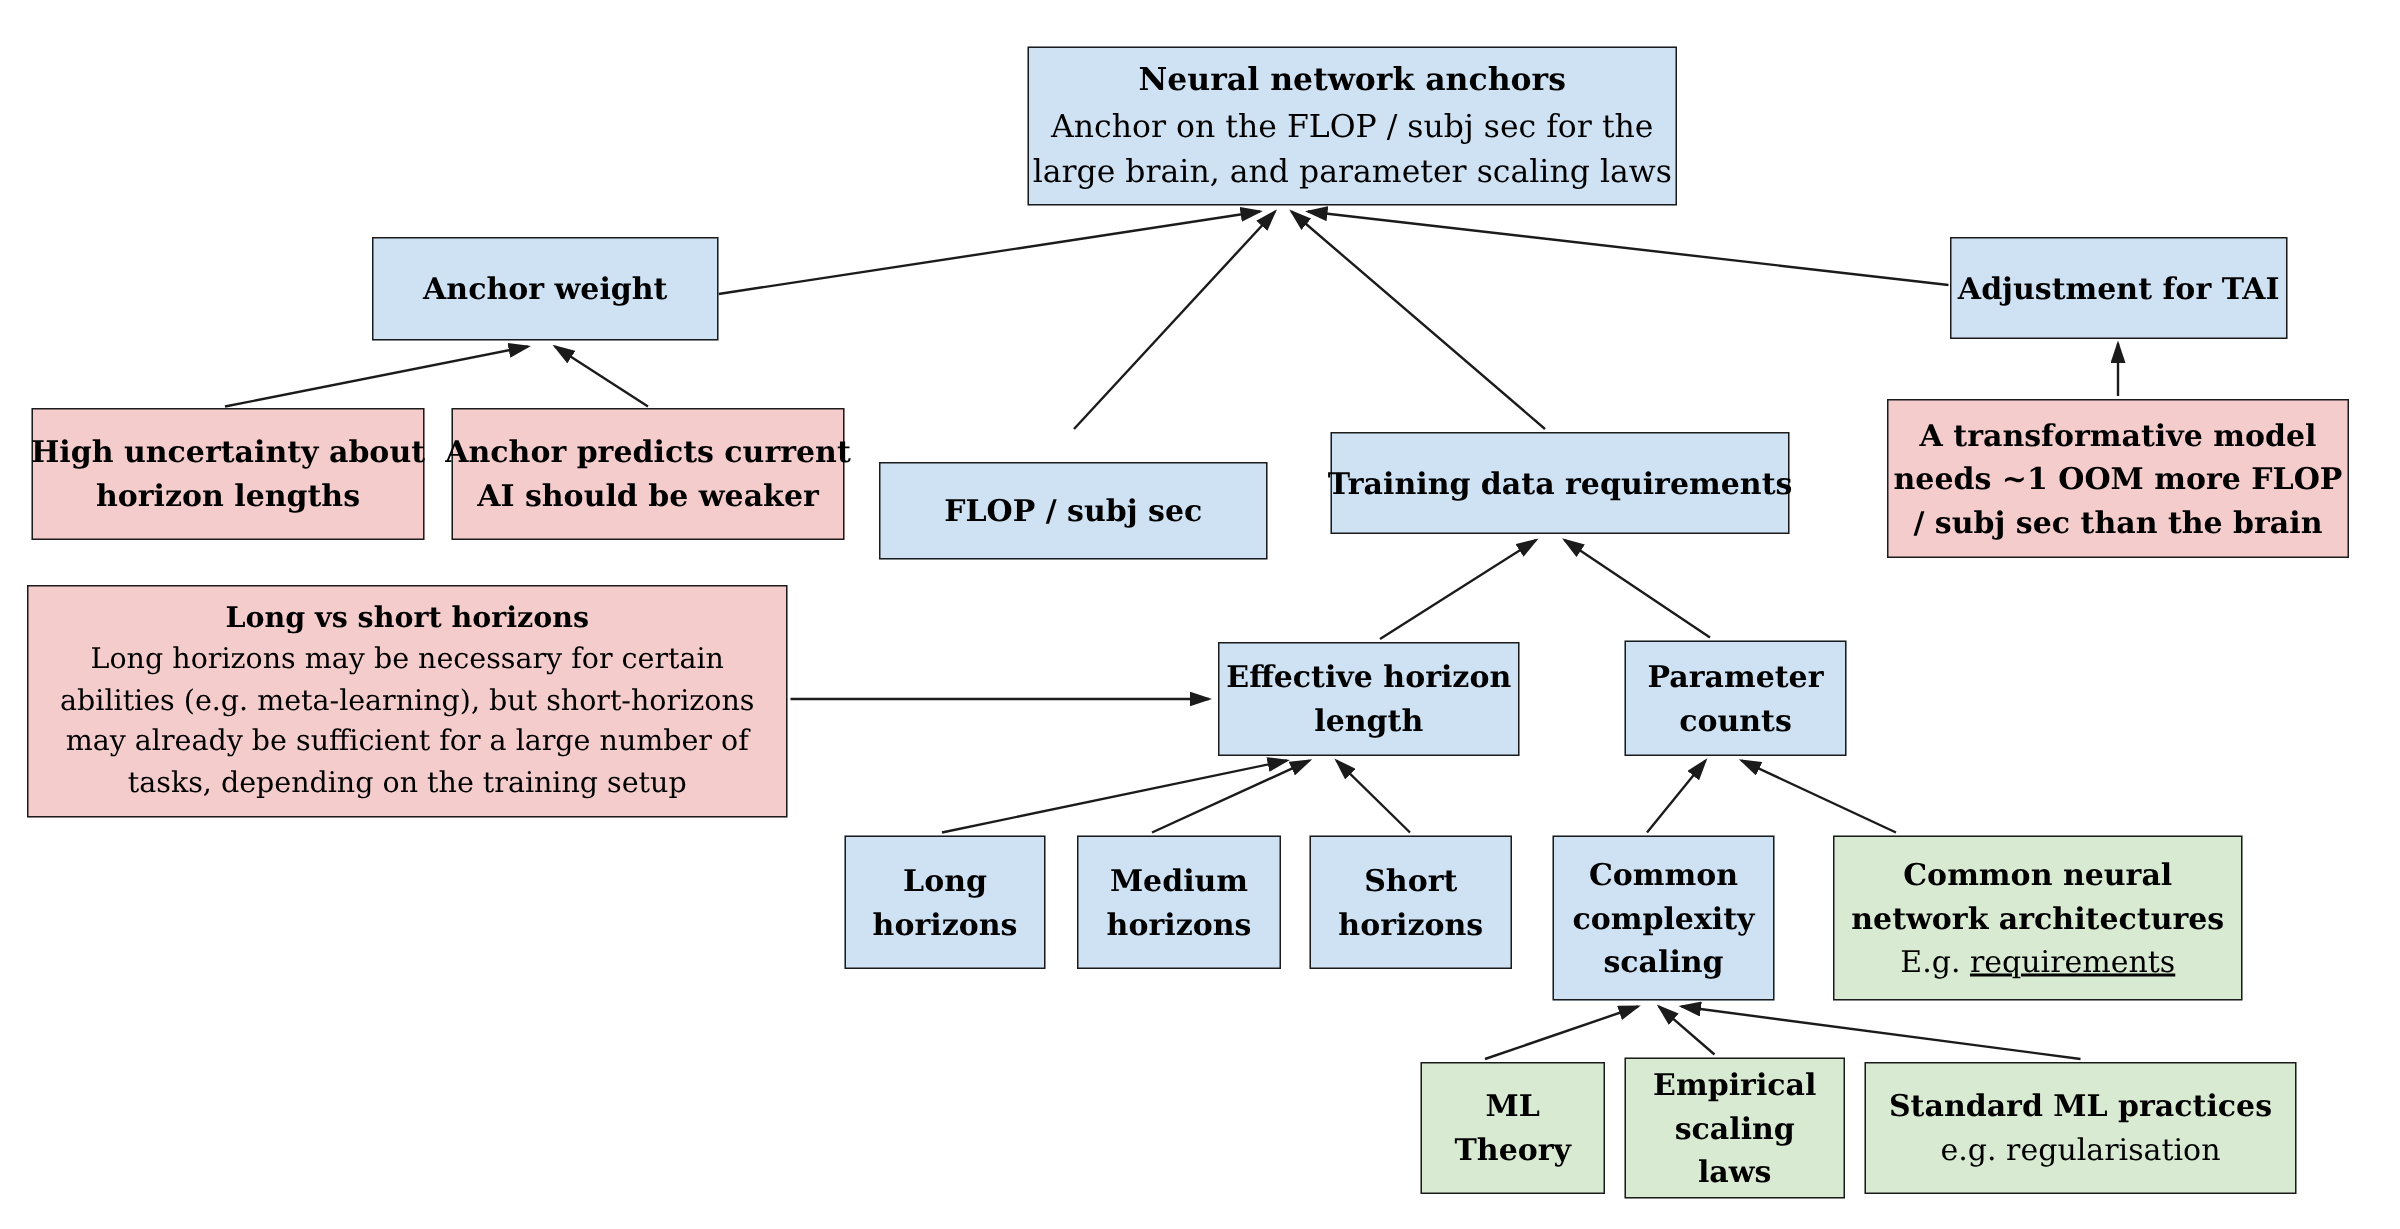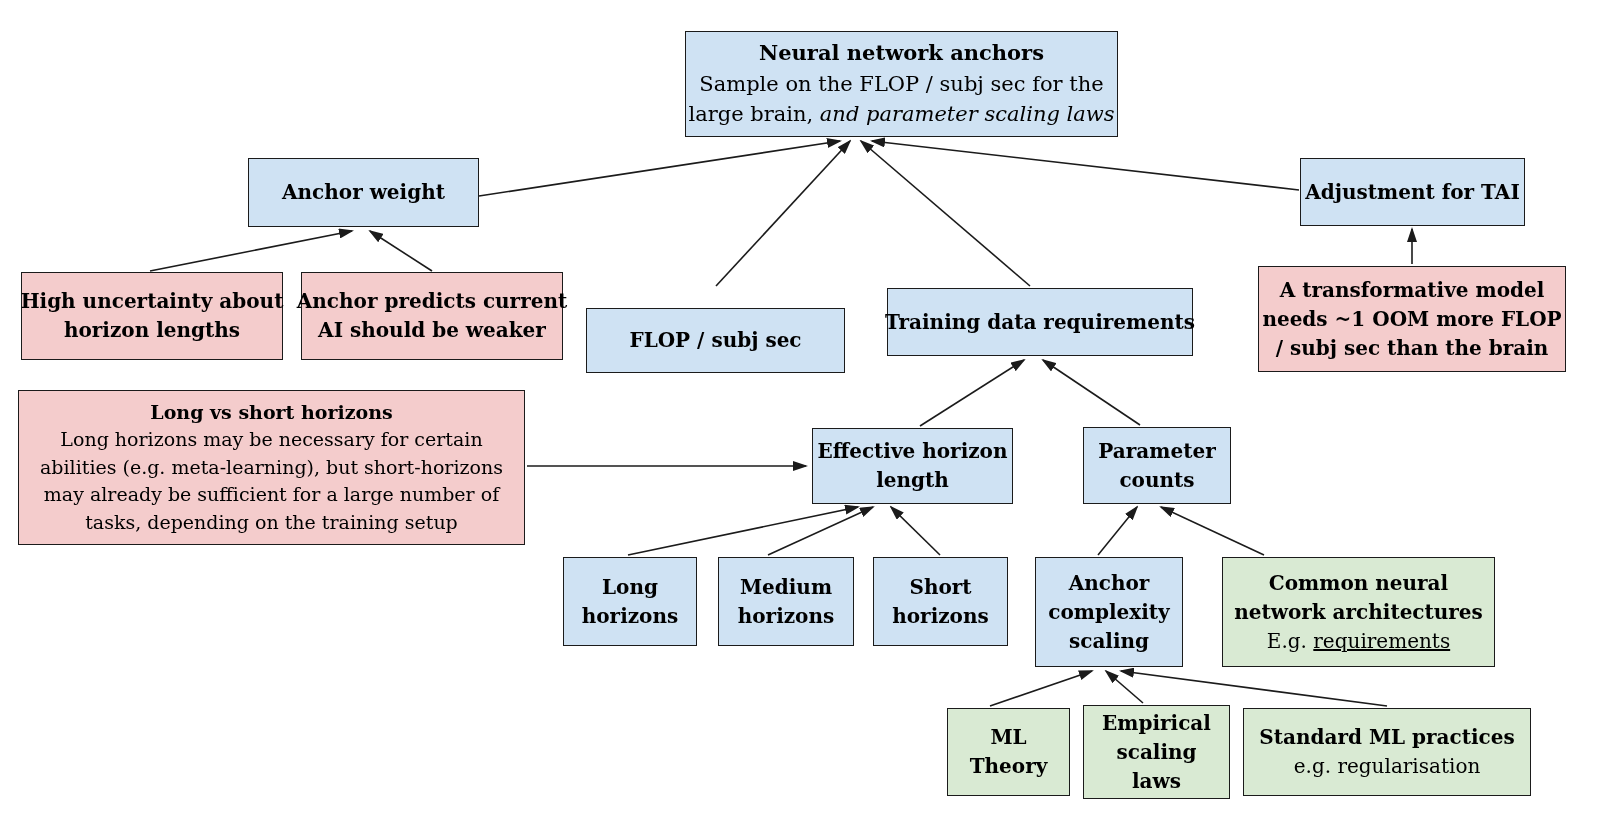--- a/index.html
+++ b/index.html
@@ -13,21 +13,21 @@
     position:absolute;box-sizing:border-box;
     display:flex;flex-direction:column;justify-content:center;align-items:center;
     text-align:center;border:1.6px solid #1b1b1b;
     font-size:20px;line-height:1.45;
   }
   .c-blue{background:#cfe2f3;}
   .c-red{background:#f4cccc;}
   .c-green{background:#d9ead3;}
   .ln{white-space:nowrap;}
   .b{font-weight:bold;}
-  .i{font-style:italic;}
+  .i{}
   .u{text-decoration:underline;}
 </style>
 </head>
 <body>
 
 <div id="canvas">
   <svg id="edges" width="1600" height="819" viewBox="0 0 1600 819" xmlns="http://www.w3.org/2000/svg">
     <defs>
       <marker id="ah" markerUnits="userSpaceOnUse" markerWidth="15" markerHeight="10" refX="13" refY="5" orient="auto">
         <path d="M0,0 L15,5 L0,10 Z" fill="#1b1b1b"></path>
@@ -47,21 +47,21 @@
       <line x1="768" y1="555" x2="873" y2="507" marker-end="url(#ah)"></line>
       <line x1="940" y1="555" x2="891" y2="507" marker-end="url(#ah)"></line>
       <line x1="1098" y1="555" x2="1137" y2="507" marker-end="url(#ah)"></line>
       <line x1="1264" y1="555" x2="1161" y2="507" marker-end="url(#ah)"></line>
       <line x1="990" y1="706" x2="1092" y2="671" marker-end="url(#ah)"></line>
       <line x1="1143" y1="703" x2="1106" y2="671" marker-end="url(#ah)"></line>
       <line x1="1387" y1="706" x2="1121" y2="671" marker-end="url(#ah)"></line>
     </svg>
 <div class="node c-blue" style="left: 645px; top: 31px; width: 433px; height: 106px; font-size: 21px; margin-left: 40px;">
       <div class="ln b"><span>Neural network anchors</span></div>
-      <div class="ln"><span>Sample on the FLOP / subj sec for the</span></div>
+      <div class="ln"><span>Anchor on the FLOP / subj sec for the</span></div>
       <div class="ln"><span>large brain, </span><span class="i">and parameter scaling laws</span></div>
     </div>
     <div class="node c-blue" style="left: 248px; top: 158px; width: 231px; height: 69px;">
       <div class="ln b"><span>Anchor weight</span></div>
     </div>
     <div class="node c-blue" style="left: 1300px; top: 158px; width: 225px; height: 68px;">
       <div class="ln b"><span>Adjustment for TAI</span></div>
     </div>
     <div class="node c-red" style="left: 21px; top: 272px; width: 262px; height: 88px;">
       <div class="ln b"><span>High uncertainty about</span></div>
@@ -103,21 +103,21 @@
     </div>
     <div class="node c-blue" style="left: 718px; top: 557px; width: 136px; height: 89px;">
       <div class="ln b"><span>Medium</span></div>
       <div class="ln b"><span>horizons</span></div>
     </div>
     <div class="node c-blue" style="left: 873px; top: 557px; width: 135px; height: 89px;">
       <div class="ln b"><span>Short</span></div>
       <div class="ln b"><span>horizons</span></div>
     </div>
     <div class="node c-blue" style="left: 1035px; top: 557px; width: 148px; height: 110px;">
-      <div class="ln b"><span>Anchor</span></div>
+      <div class="ln b"><span>Common</span></div>
       <div class="ln b"><span>complexity</span></div>
       <div class="ln b"><span>scaling</span></div>
     </div>
     <div class="node c-green" style="left: 1222px; top: 557px; width: 273px; height: 110px;">
       <div class="ln b"><span>Common neural</span></div>
       <div class="ln b"><span>network architectures</span></div>
       <div class="ln"><span>E.g. </span><span class="u">requirements</span></div>
     </div>
     <div class="node c-green" style="left: 947px; top: 708px; width: 123px; height: 88px;">
       <div class="ln b"><span>ML</span></div>

